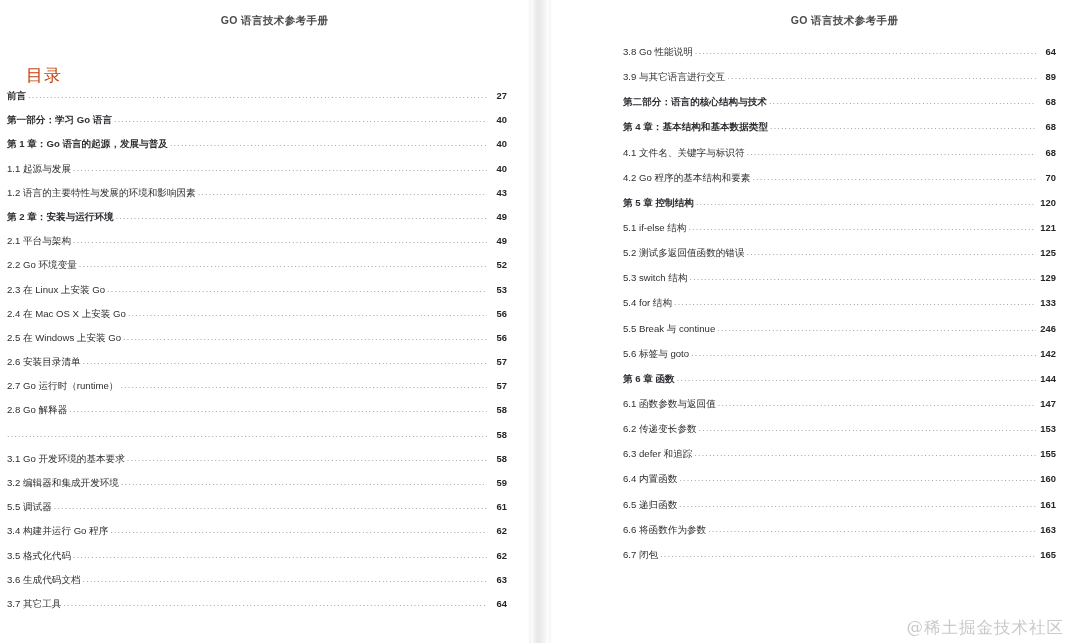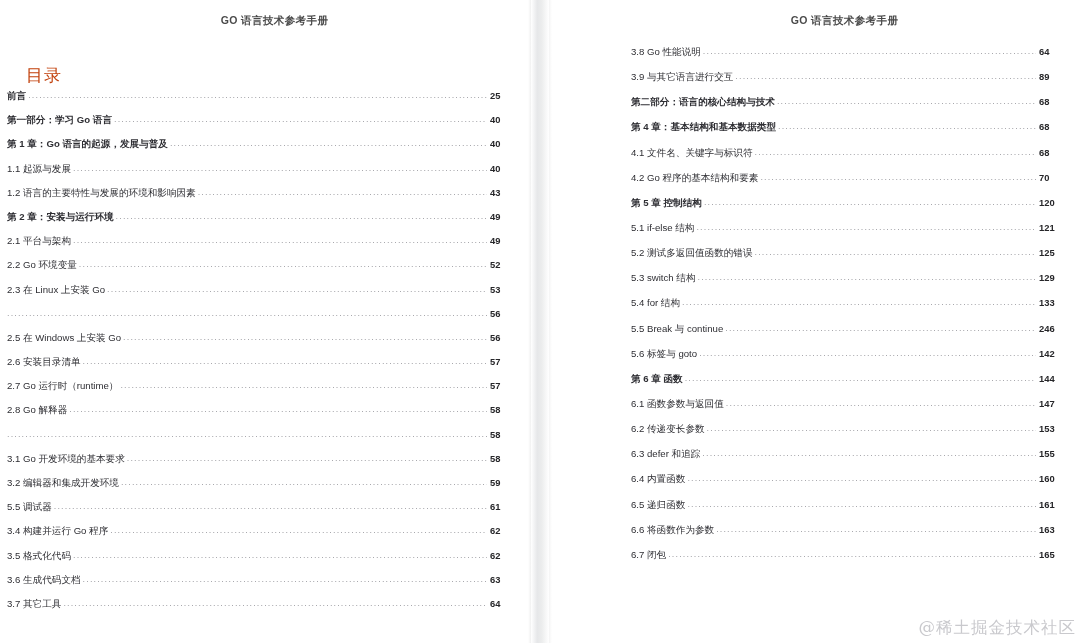--- a/index.html
+++ b/index.html
@@ -80,21 +80,21 @@
 
   .toc-entry {
     display: flex;
     align-items: baseline;
     font-size: 9.6px;
     color: #2e2e33;
     height: 24.2px;
     line-height: 24.2px;
     white-space: nowrap;
   }
-  .page-right .toc-entry { height: 25.15px; line-height: 25.15px; margin-left: 8px; }
+  .page-right .toc-entry { height: 25.15px; line-height: 25.15px; }
 
   .toc-label {
     flex: 0 0 auto;
     padding-right: 2px;
     filter: blur(0.22px);
   }
   .toc-dots {
     flex: 1 1 auto;
     overflow: hidden;
     min-width: 6px;
@@ -108,34 +108,34 @@
     content: "........................................................................................................................................................................";
     display: block;
     white-space: nowrap;
   }
   .toc-page {
     flex: 0 0 auto;
     padding-left: 3px;
     font-weight: 700;
     font-size: 9.4px;
     color: #262629;
-    text-align: left;
+    text-align: right;
     min-width: 17px;
     filter: blur(0.22px);
   }
 
   
   .lvl-0 .toc-label { font-weight: 700; }
   .lvl-1 .toc-label { font-weight: 600; }
   .lvl-2 .toc-label { font-weight: 400; }
 
   
   .watermark {
     position: absolute;
-    right: 2px;
+    right: 14px;
     bottom: 4px;
     font-size: 16.5px;
     color: #c9c9cd;
     letter-spacing: 1px;
     font-family: "DejaVu Serif", "Liberation Serif", serif;
     pointer-events: none;
     white-space: nowrap;
   }
 
   
@@ -159,21 +159,21 @@
 
   <div class="page page-left">
     <div class="running-header">GO 语言技术参考手册</div>
 
     <div class="toc-heading">目录</div>
 
     <ul class="toc-list" id="toc-left">
         <li class="toc-entry lvl-0">
           <span class="toc-label">前言</span>
           <span class="toc-dots"></span>
-          <span class="toc-page">25</span>
+          <span class="toc-page">27</span>
         </li>
         <li class="toc-entry lvl-1">
           <span class="toc-label">第一部分：学习 Go 语言</span>
           <span class="toc-dots"></span>
           <span class="toc-page">40</span>
         </li>
         <li class="toc-entry lvl-1">
           <span class="toc-label">第 1 章：Go 语言的起源，发展与普及</span>
           <span class="toc-dots"></span>
           <span class="toc-page">40</span>
@@ -202,20 +202,21 @@
           <span class="toc-label">2.2 Go 环境变量</span>
           <span class="toc-dots"></span>
           <span class="toc-page">52</span>
         </li>
         <li class="toc-entry lvl-2">
           <span class="toc-label">2.3 在 Linux 上安装 Go</span>
           <span class="toc-dots"></span>
           <span class="toc-page">53</span>
         </li>
         <li class="toc-entry lvl-2">
+          <span class="toc-label">2.4 在 Mac OS X 上安装 Go</span>
           <span class="toc-dots"></span>
           <span class="toc-page">56</span>
         </li>
         <li class="toc-entry lvl-2">
           <span class="toc-label">2.5 在 Windows 上安装 Go</span>
           <span class="toc-dots"></span>
           <span class="toc-page">56</span>
         </li>
         <li class="toc-entry lvl-2">
           <span class="toc-label">2.6 安装目录清单</span>

